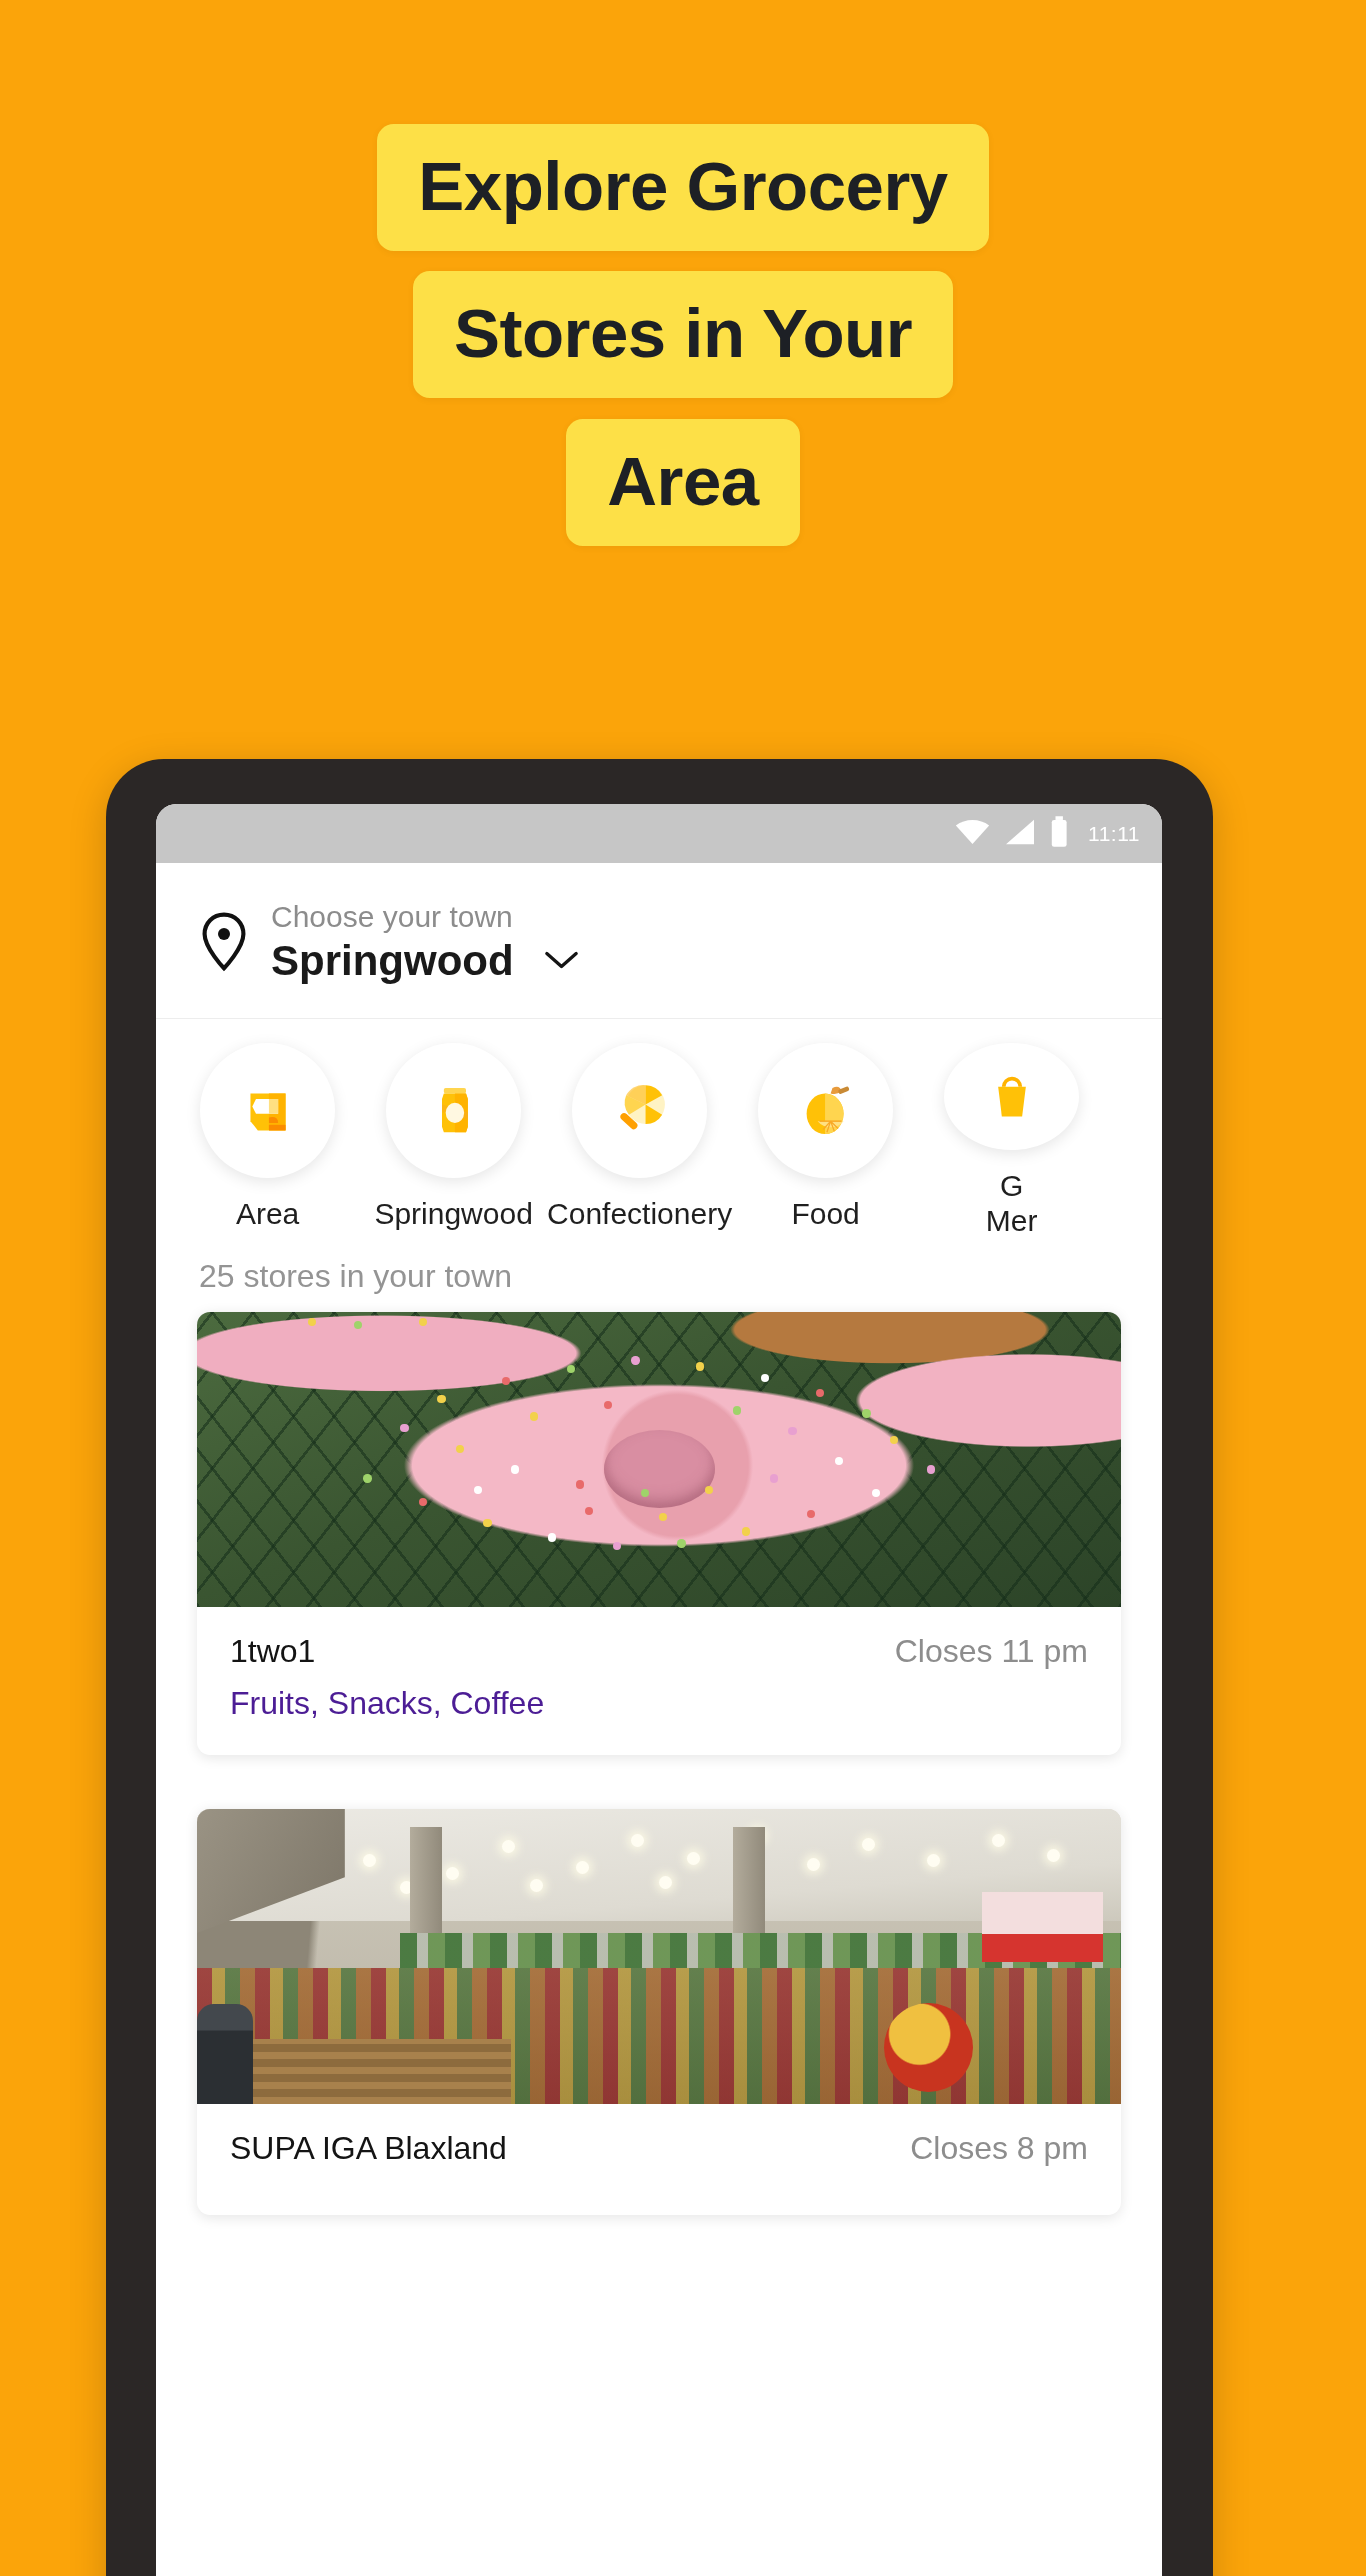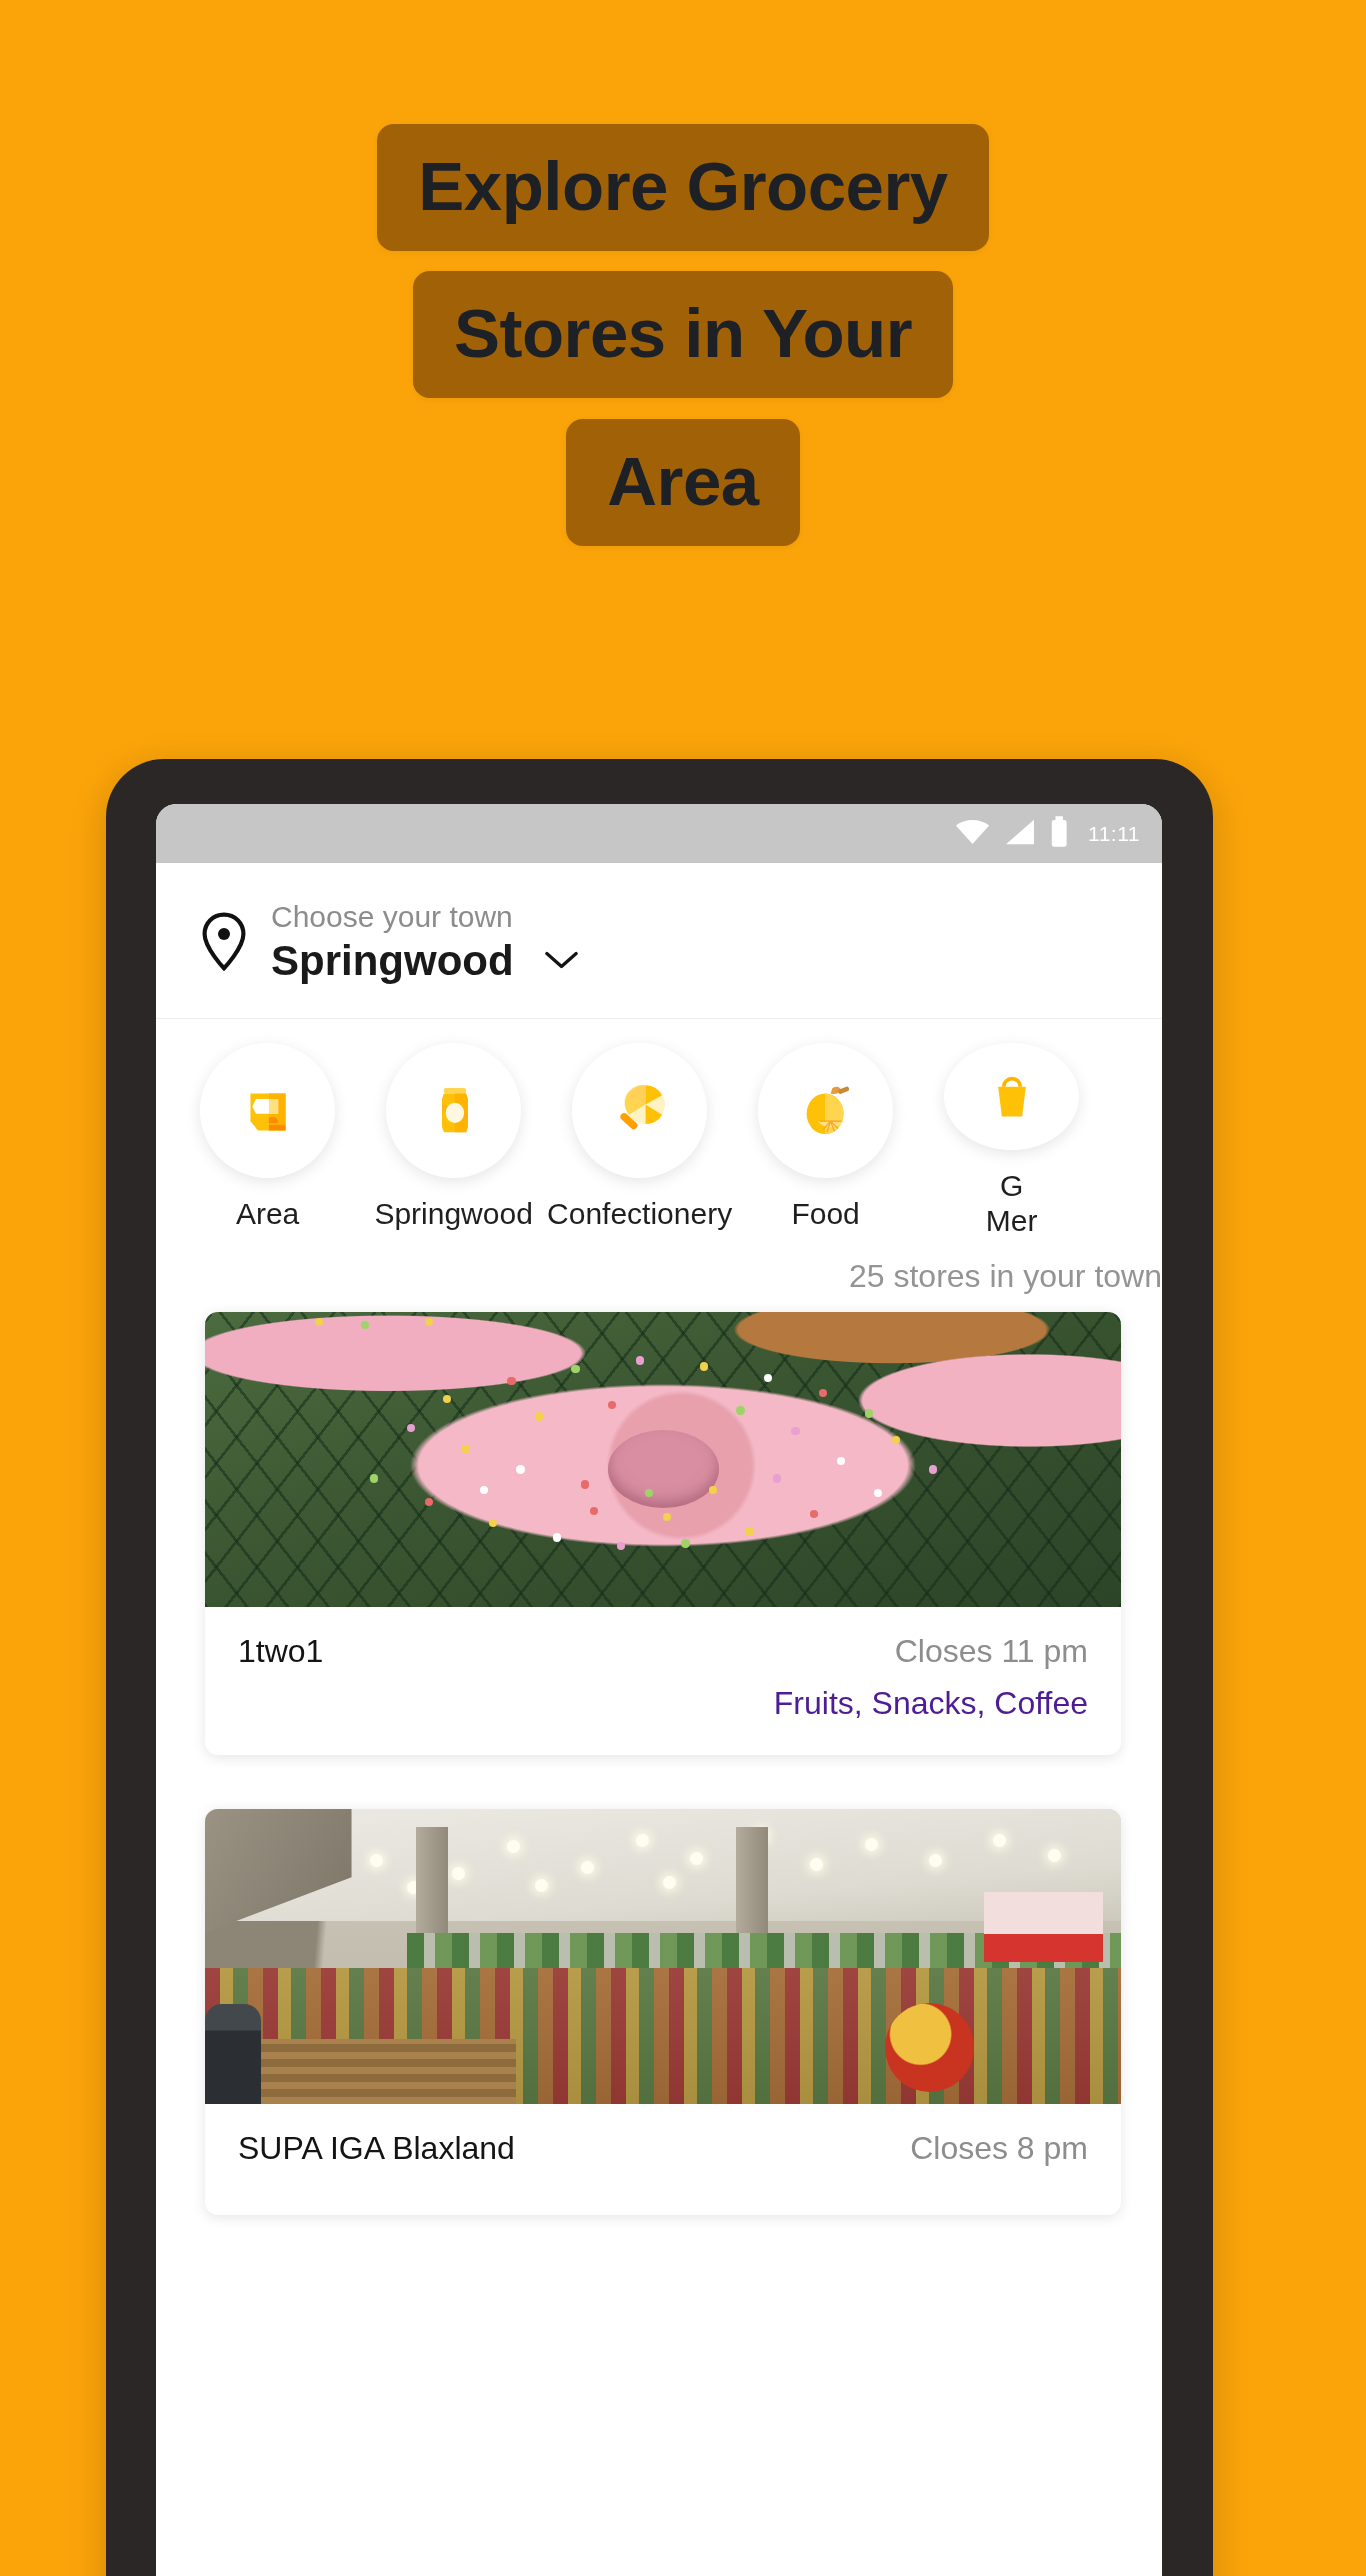--- a/index.html
+++ b/index.html
@@ -19,21 +19,21 @@
   .headline {
     position: absolute;
     top: 124px;
     left: 0;
     width: 1366px;
     display: flex;
     flex-direction: column;
     align-items: center;
   }
   .headline-line {
-    background: #a16207;
+    background: #fde047;
     border-radius: 16.7px;
     color: #1d2025;
     font-weight: bold;
     font-size: 69px;
     line-height: 1.0;
     letter-spacing: -0.5px;
     padding: 28px 41px 30px 41px;
     white-space: nowrap;
     box-shadow: 0 1.9px 7.4px rgba(0,0,0,0.05);
   }
@@ -138,21 +138,21 @@
   .cat-label {
     margin-top: 18.6px;
     font-size: 30px;
     color: #1f1f1f;
     text-align: center;
     line-height: 1.15;
     max-width: 186px;
   }
 
   
-  .list-area { background: #fff; padding: 0 0 0 8px; text-align: right; }
+  .list-area { background: #fff; padding: 0 0 0 0; }
   .store-count {
     color: #949494;
     font-size: 32px;
     padding: 20.4px 0 16.7px 43px;
   }
   .store-card {
     margin: 0 41px 54px 41px;
     background: #fff;
     border-radius: 13px;
     box-shadow: 0 2.8px 13px rgba(0,0,0,0.10);

